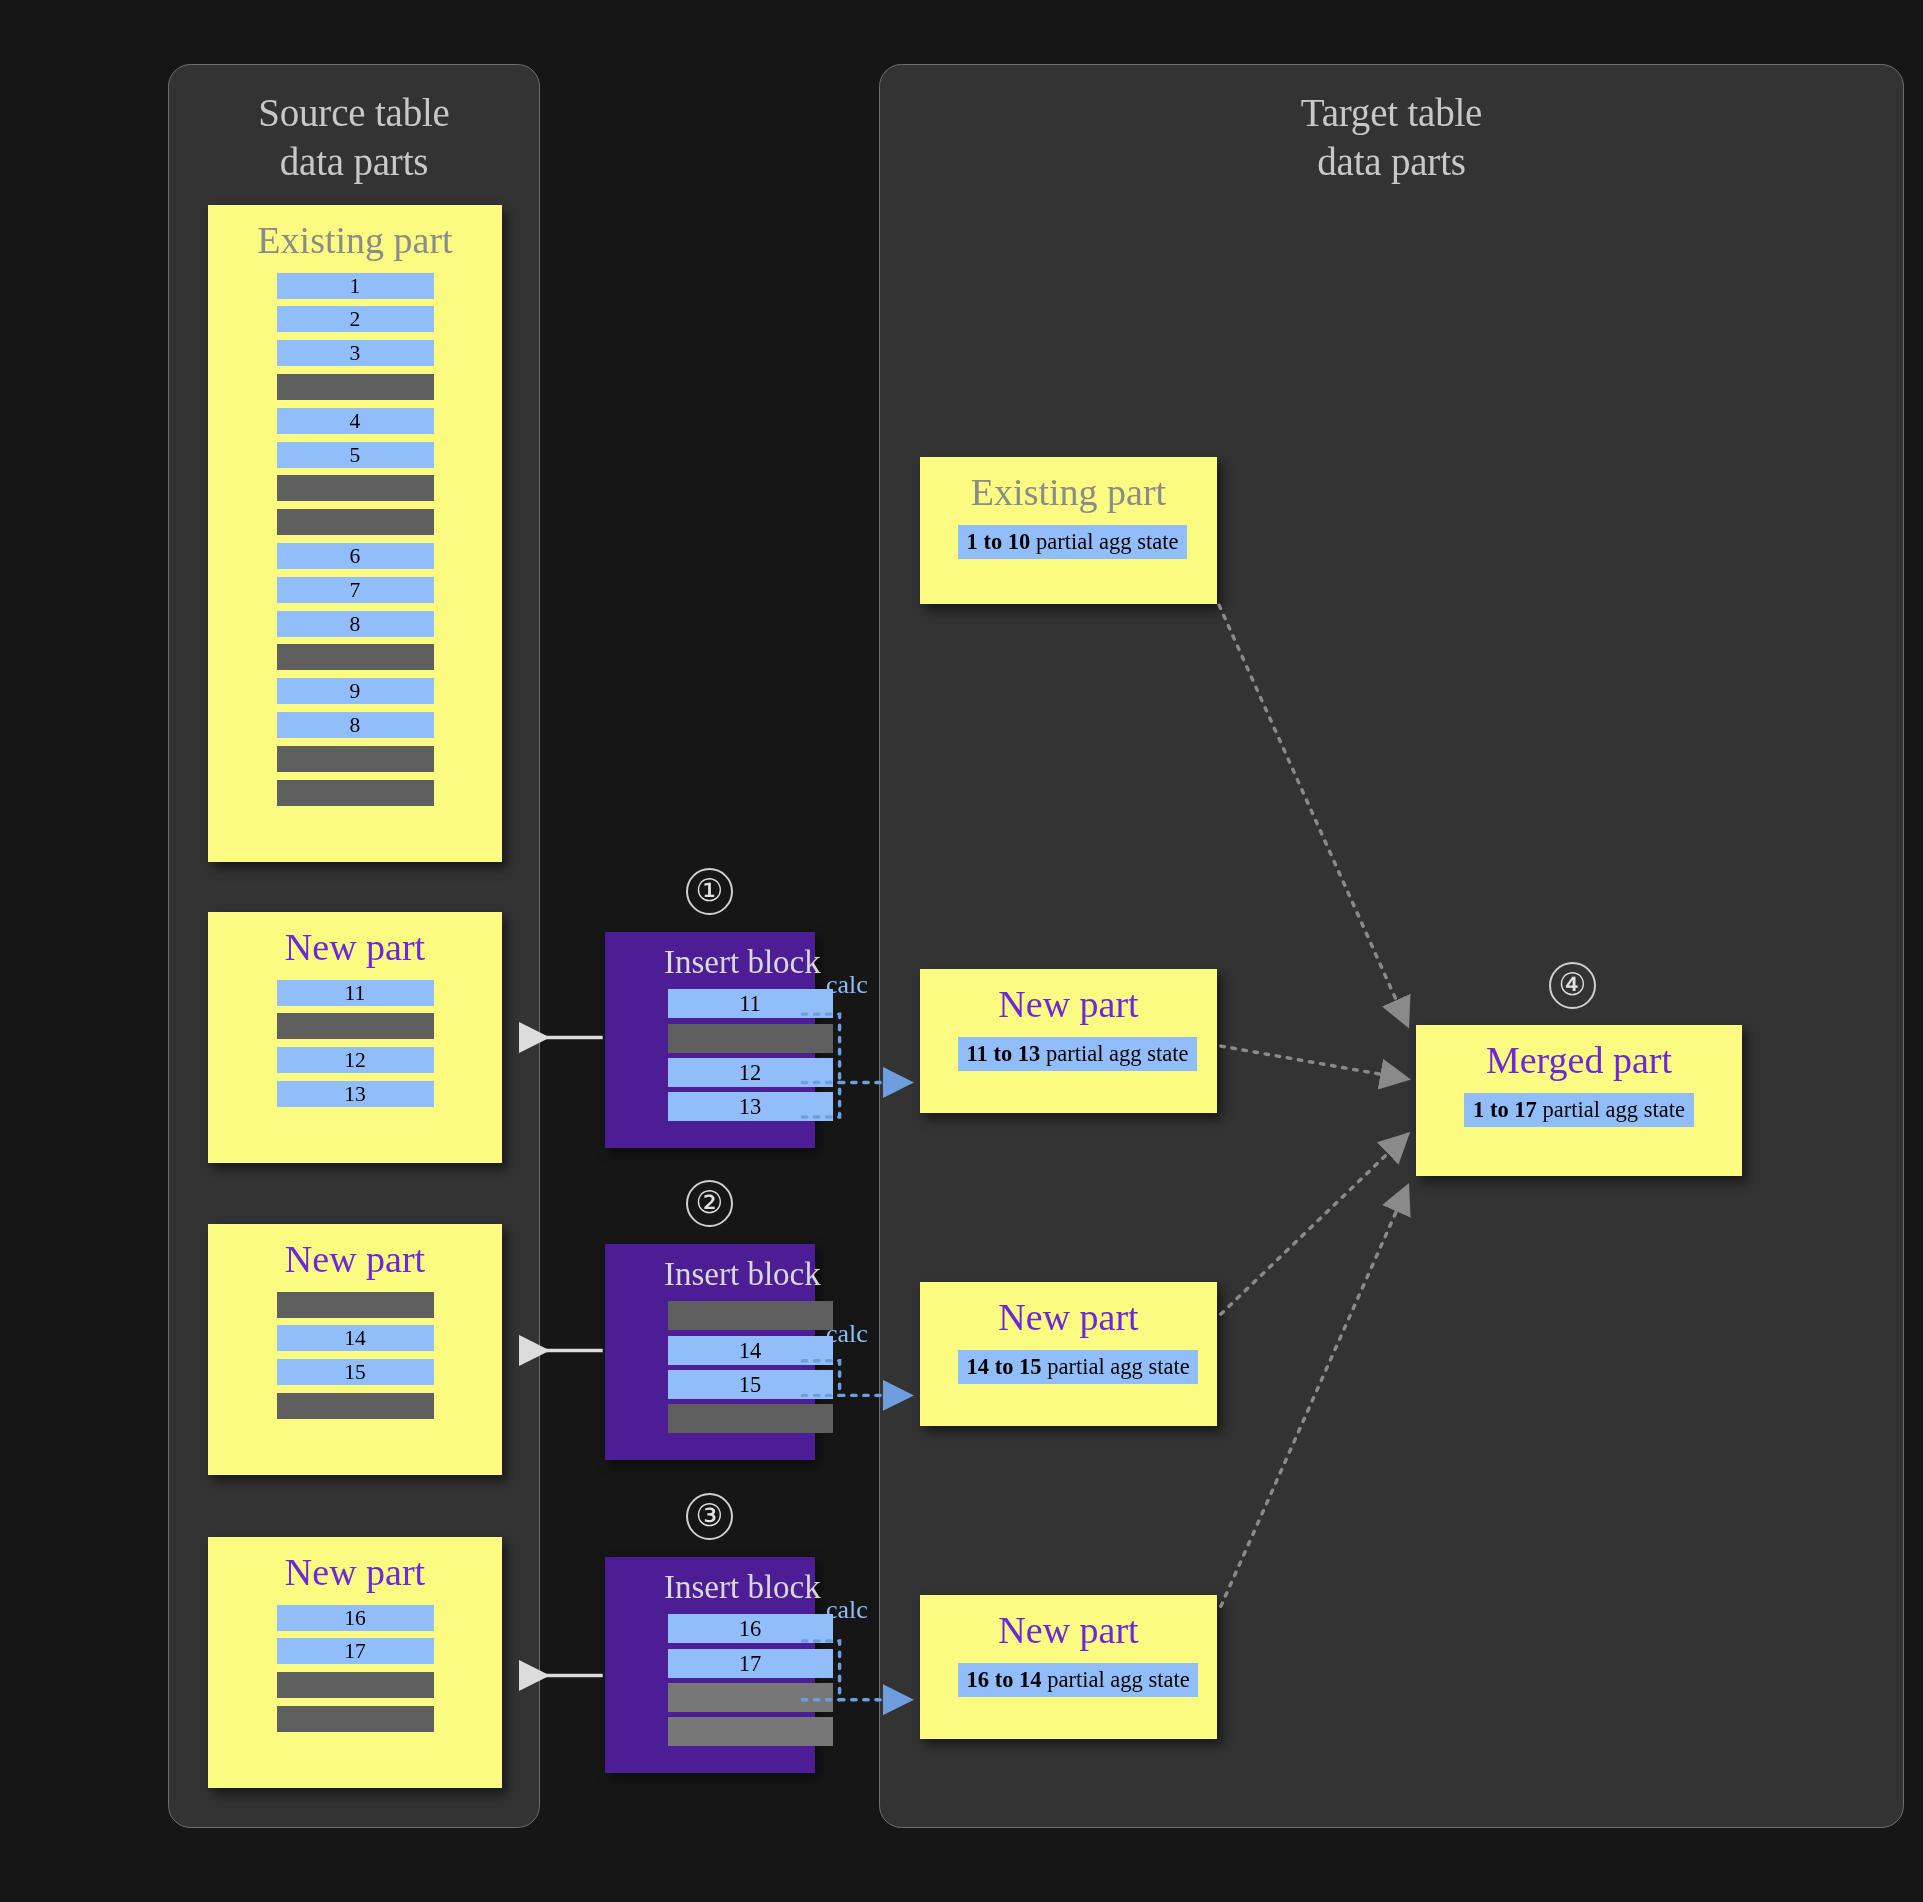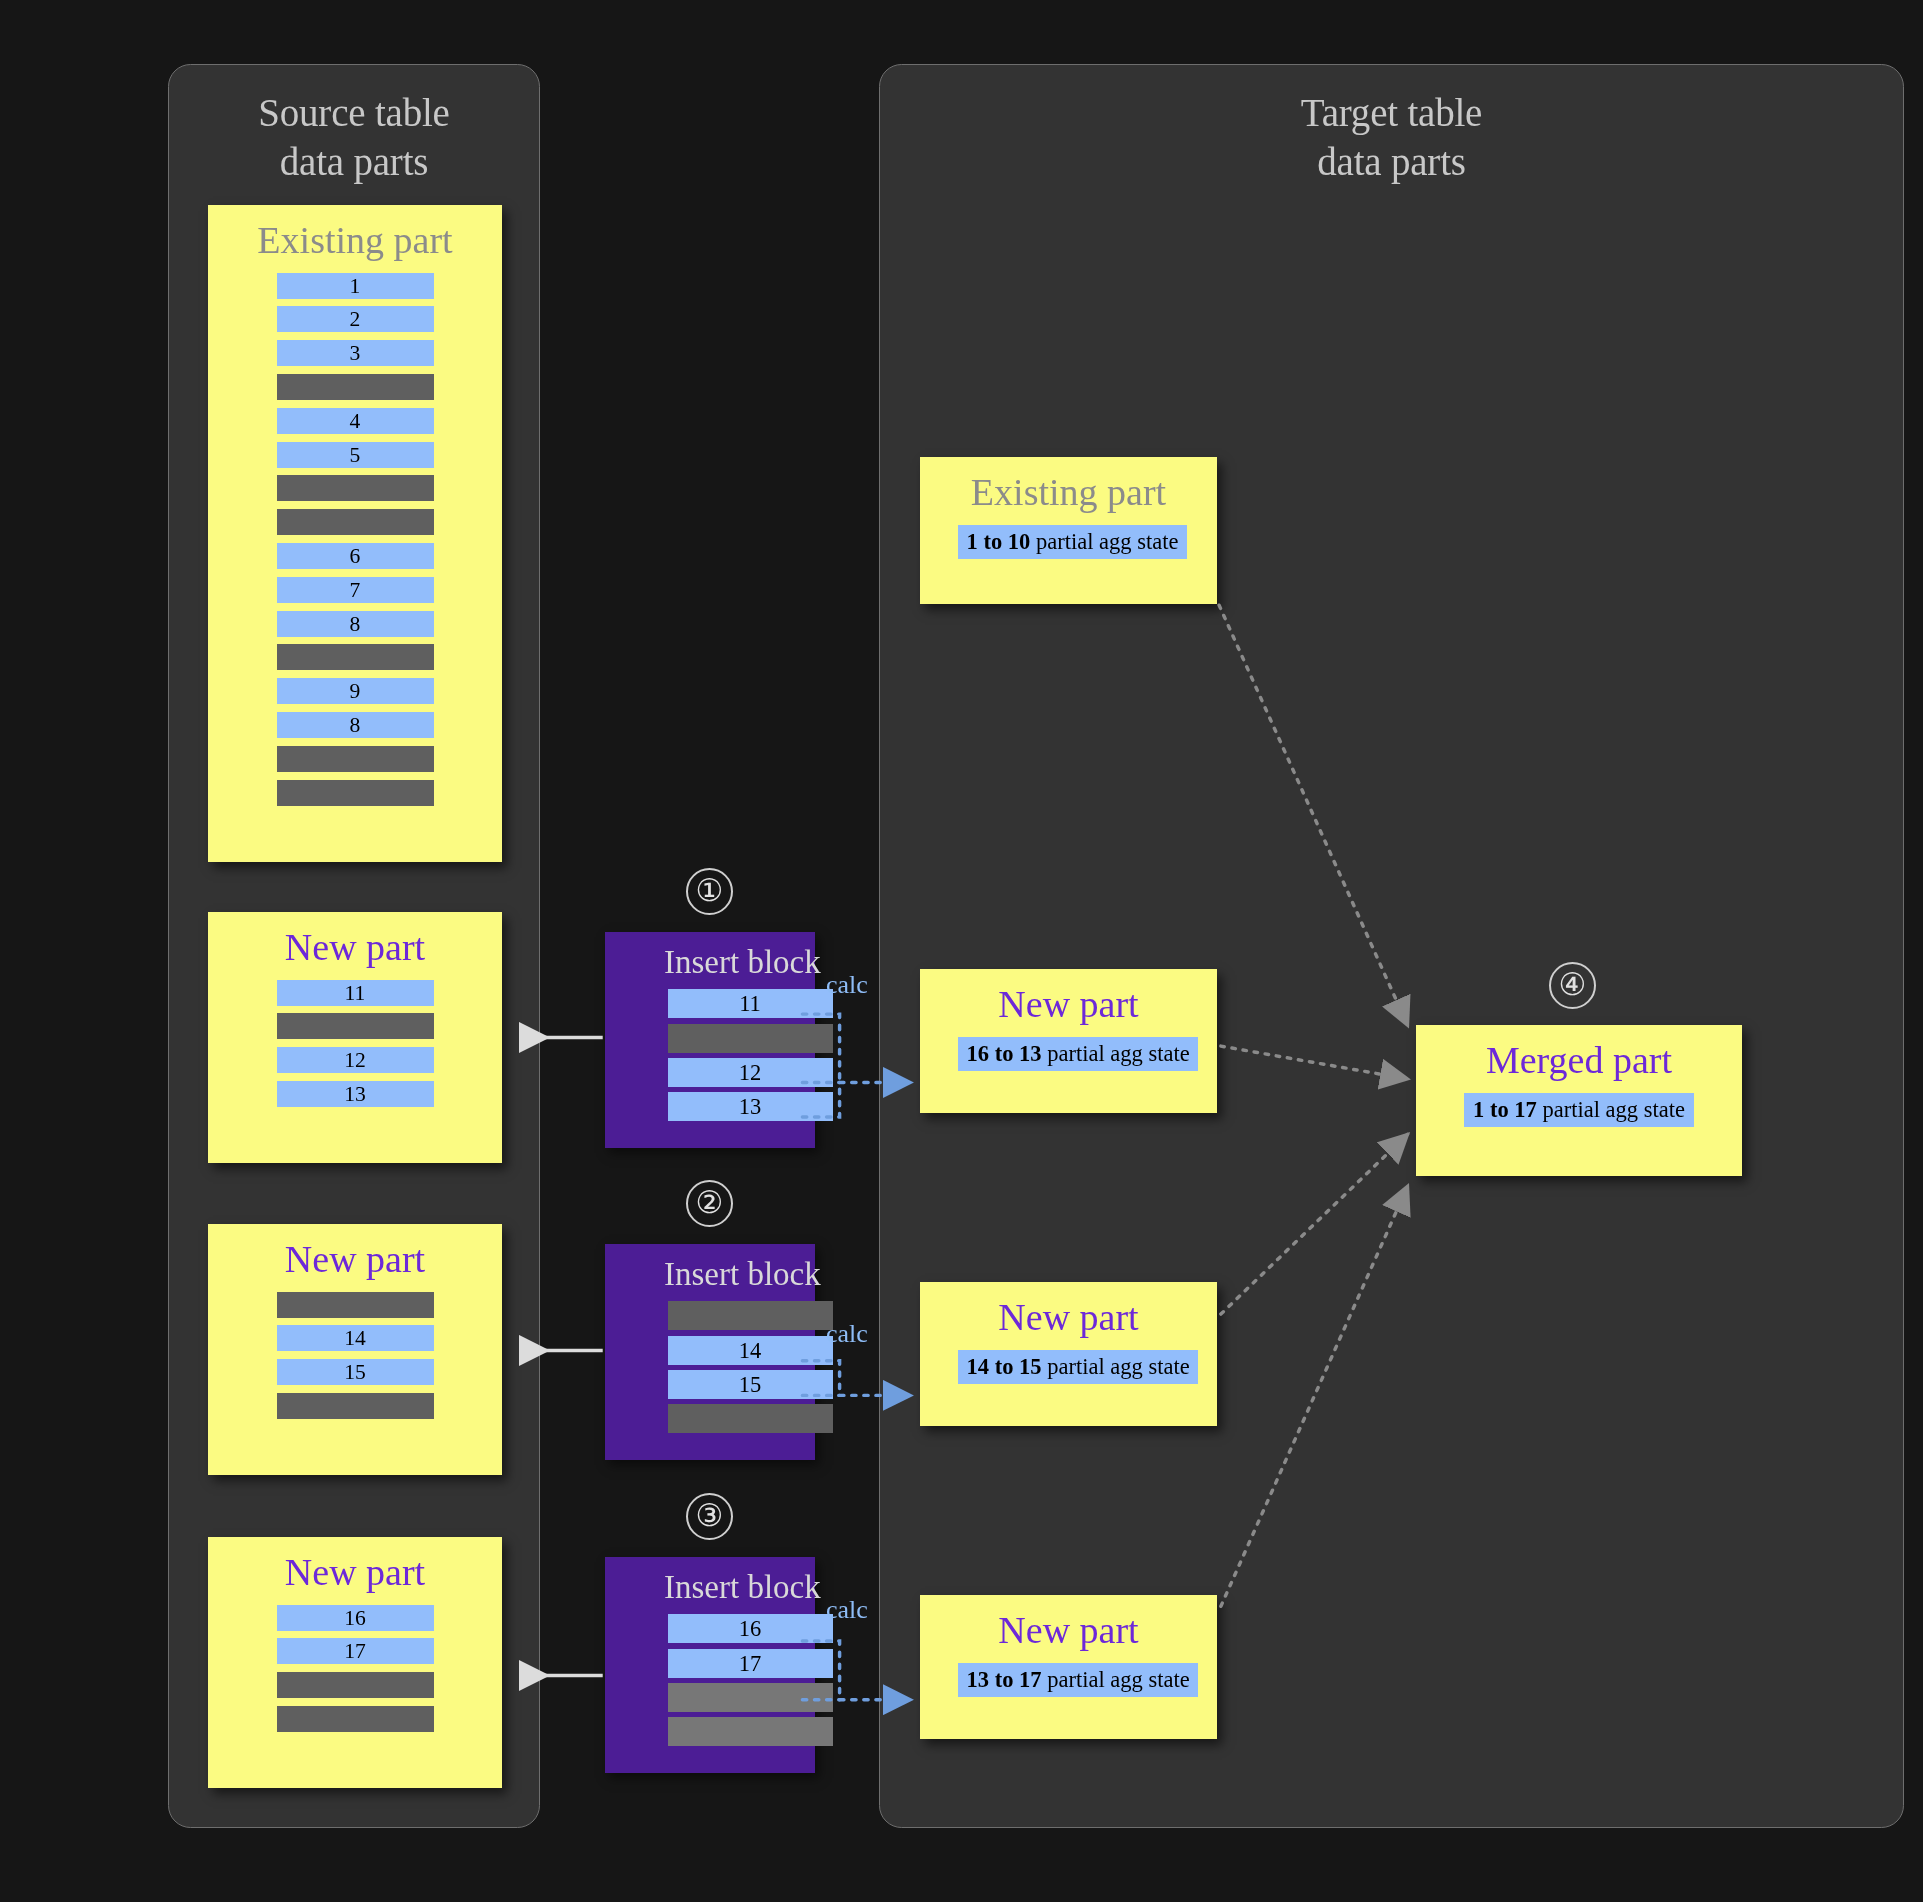--- a/index.html
+++ b/index.html
@@ -250,35 +250,35 @@
   <div class="part-box" id="tgt-existing" style="left:920px; top:457px; width:297px; height:147px;">
     <div class="part-title muted">Existing part</div>
     <div class="chip-wrap left">
       <span class="agg-chip"><b>1 to 10</b><span> partial agg state</span></span>
     </div>
   </div>
 
   <div class="part-box" id="tgt-new1" style="left:920px; top:969px; width:297px; height:144px;">
     <div class="part-title">New part</div>
     <div class="chip-wrap left">
-      <span class="agg-chip"><b>16 to 13</b><span> partial agg state</span></span>
+      <span class="agg-chip"><b>11 to 13</b><span> partial agg state</span></span>
     </div>
   </div>
 
   <div class="part-box" id="tgt-new2" style="left:920px; top:1282px; width:297px; height:144px;">
     <div class="part-title">New part</div>
     <div class="chip-wrap left">
       <span class="agg-chip"><b>14 to 15</b><span> partial agg state</span></span>
     </div>
   </div>
 
   <div class="part-box" id="tgt-new3" style="left:920px; top:1595px; width:297px; height:144px;">
     <div class="part-title">New part</div>
     <div class="chip-wrap left">
-      <span class="agg-chip"><b>13 to 17</b><span> partial agg state</span></span>
+      <span class="agg-chip"><b>16 to 14</b><span> partial agg state</span></span>
     </div>
   </div>
 
   <div class="step-circle" style="left:1549px; top:962px;">④</div>
   <div class="part-box" id="tgt-merged" style="left:1416px; top:1025px; width:326px; height:151px;">
     <div class="part-title">Merged part</div>
     <div class="chip-wrap">
       <span class="agg-chip"><b>1 to 17</b><span> partial agg state</span></span>
     </div>
   </div>

